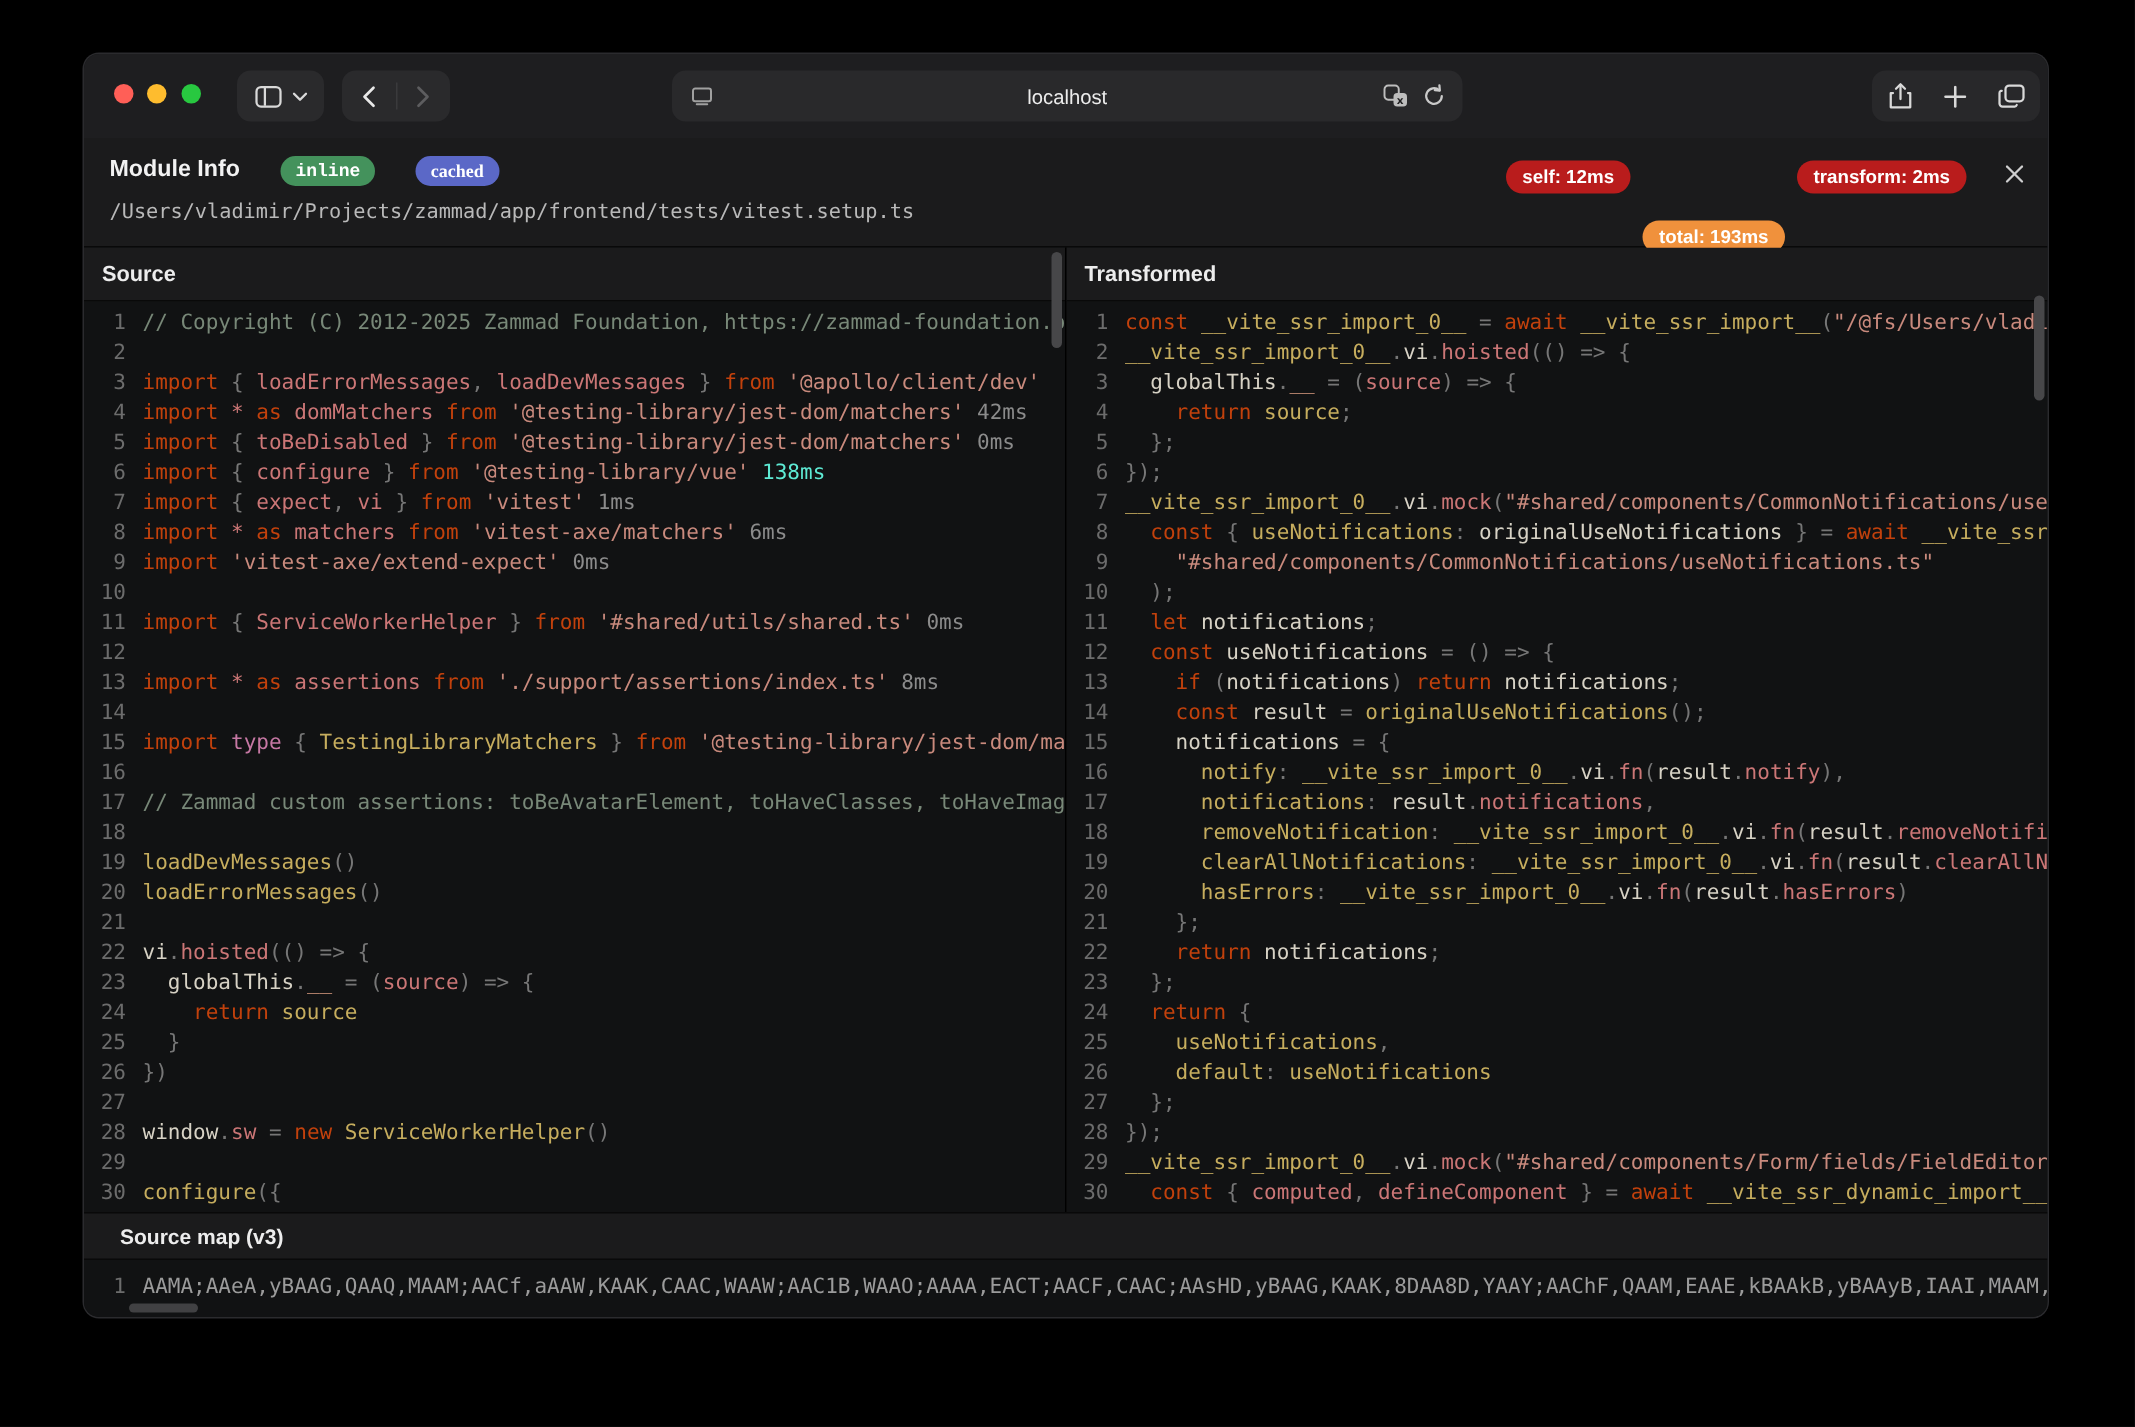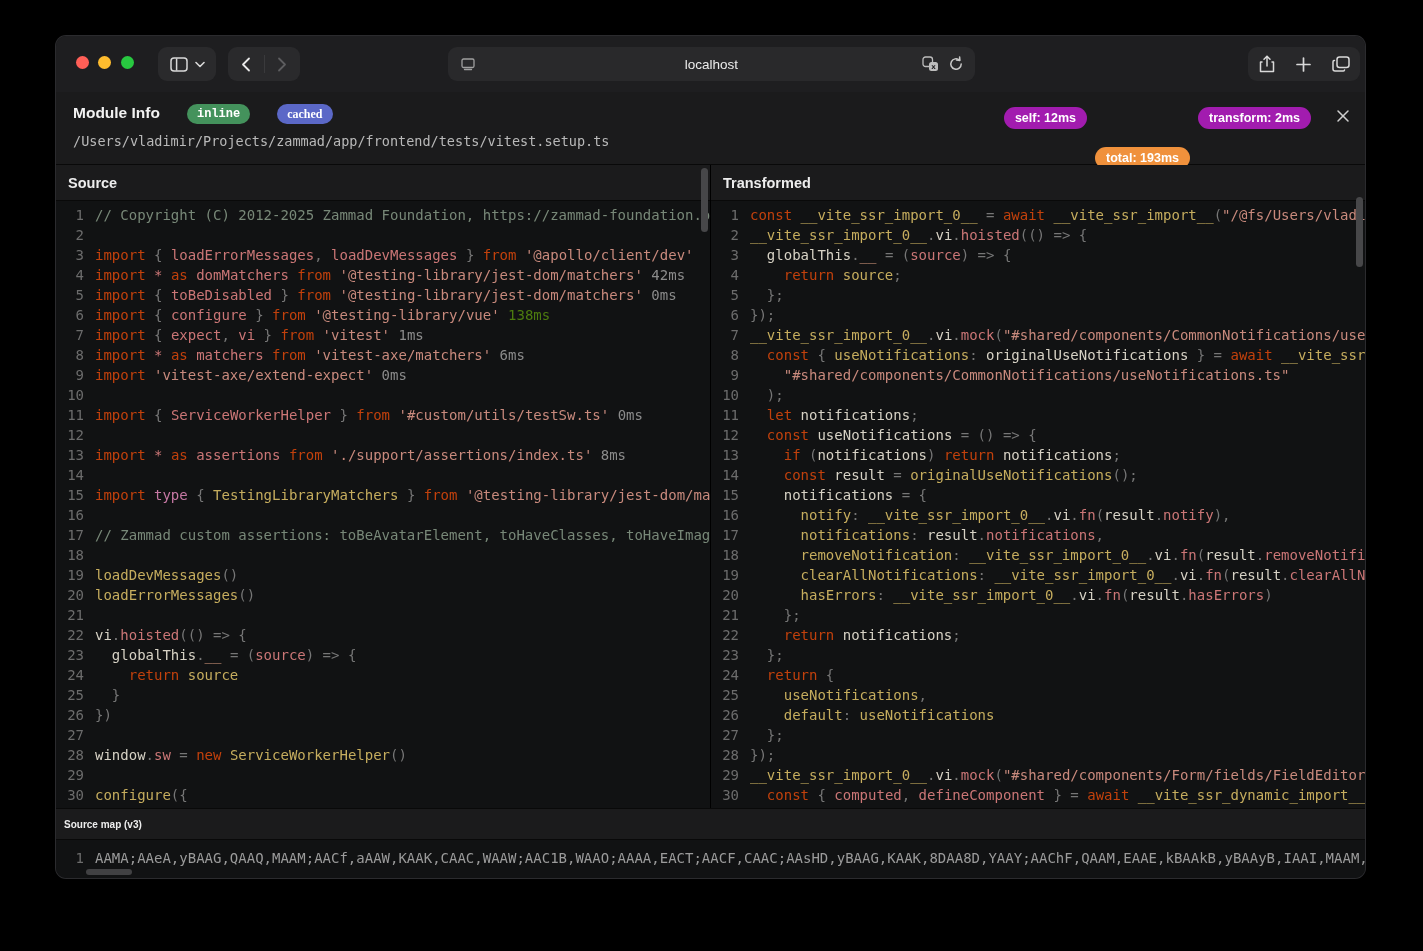--- a/index.html
+++ b/index.html
@@ -45,21 +45,21 @@
     height:20px; border-radius:10px; padding:0 10px; font-size:12px; font-weight:700;
     color:#fff; display:flex; align-items:center;
   }
   .badge-inline { background:#44925c;font-family:Liberation Mono, monospace; }
   .badge-cached { background:#5b68c7;font-family:Liberation Serif, serif; }
   .metrics { position:absolute; top:15px; right:54px; display:flex; gap:8px; }
   .pill {
     height:22px; border-radius:11px; padding:0 11px; font-size:12.5px; font-weight:700;
     color:#fff; display:flex; align-items:center;
   }
-  .pill-gray   { background:#a21caf; }
+  .pill-gray   { background:#b91c1c; }
   .pill-orange { background:#f0913c;margin-top:40px; }
   .close-btn { position:absolute; top:15px; right:13px; width:18px; height:18px; display:flex; align-items:center; justify-content:center; }
   .mod-path { position:absolute; left:17px; top:41px; font-family:"DejaVu Sans Mono", monospace; font-size:13.5px; color:#b9b9b9; white-space:pre; }
   
   .panels { position:absolute; top:129px; left:0; right:0; height:643px; display:flex; }
   .panel { position:relative; overflow:hidden; }
   .panel.source { width:655px; border-right:1px solid #000; }
   .panel.transformed { flex:1; }
   .panel-header {
     height:36px; background:#1b1b1c; border-bottom:1px solid #090909;
@@ -74,33 +74,33 @@
   .ln { width:28px; flex:none; text-align:right; color:#6c6c6c; margin-right:11px; }
   .code { white-space:pre; }
   .tok-k  { color:#c2410c; }
   .tok-s  { color:#c98a7d; }
   .tok-p  { color:#767676; }
   .tok-v  { color:#cb7676; }
   .tok-f  { color:#c6ad5e; }
   .tok-w  { color:#d7d2c5; }
   .tok-c  { color:#788878; }
   .tok-t  { color:#8b8b8b; }
-  .tok-o  { color:#4d7c0f; }
+  .tok-o  { color:#5eead4; }
   .tok-cn { color:#c99076; }
   .tok-ty { color:#c678a4; }
   .tok-m  { color:#9b9b9b; }
   .vthumb { position:absolute; width:7px; border-radius:3.5px; background:#474749; }
   .vthumb.src { right:2px; top:3px;  height:64px; }
   .vthumb.trn { right:2px; top:32px; height:70px; }
   
   .sm-header {
     position:absolute; top:772px; left:0; right:0; height:32px;
     background:#1b1b1c; border-top:1px solid #090909; border-bottom:1px solid #090909;
-    display:flex; align-items:center; padding-left:8px;
-    font-size:10px; font-weight:700; color:#ededed;
+    display:flex; align-items:center; padding-left:24px;
+    font-size:14px; font-weight:700; color:#ededed;
   }
   .sm-code { position:absolute; top:804px; left:0; right:0; bottom:0; background:#111213; padding-top:8px; overflow:hidden; }
   .hthumb { position:absolute; left:30px; bottom:3px; width:46px; height:6px; border-radius:3px; background:#414143; }
 </style>
 </head>
 <body>
 
 <div class="window">
 
   <div class="toolbar">
@@ -211,21 +211,21 @@
           <div class="code-line"><span class="ln">1</span><span class="code"><span class="tok-c">// Copyright (C) 2012-2025 Zammad Foundation, https://zammad-foundation.org/</span></span></div>
           <div class="code-line"><span class="ln">2</span><span class="code"></span></div>
           <div class="code-line"><span class="ln">3</span><span class="code"><span class="tok-k">import</span><span class="tok-p"> { </span><span class="tok-v">loadErrorMessages</span><span class="tok-p">, </span><span class="tok-v">loadDevMessages</span><span class="tok-p"> } </span><span class="tok-k">from</span><span class="tok-s"> '@apollo/client/dev'</span></span></div>
           <div class="code-line"><span class="ln">4</span><span class="code"><span class="tok-k">import</span><span class="tok-v"> * </span><span class="tok-k">as</span><span class="tok-v"> domMatchers</span><span class="tok-k"> from</span><span class="tok-s"> '@testing-library/jest-dom/matchers'</span><span class="tok-t"> 42ms</span></span></div>
           <div class="code-line"><span class="ln">5</span><span class="code"><span class="tok-k">import</span><span class="tok-p"> { </span><span class="tok-v">toBeDisabled</span><span class="tok-p"> } </span><span class="tok-k">from</span><span class="tok-s"> '@testing-library/jest-dom/matchers'</span><span class="tok-t"> 0ms</span></span></div>
           <div class="code-line"><span class="ln">6</span><span class="code"><span class="tok-k">import</span><span class="tok-p"> { </span><span class="tok-v">configure</span><span class="tok-p"> } </span><span class="tok-k">from</span><span class="tok-s"> '@testing-library/vue'</span><span class="tok-o"> 138ms</span></span></div>
           <div class="code-line"><span class="ln">7</span><span class="code"><span class="tok-k">import</span><span class="tok-p"> { </span><span class="tok-v">expect</span><span class="tok-p">, </span><span class="tok-v">vi</span><span class="tok-p"> } </span><span class="tok-k">from</span><span class="tok-s"> 'vitest'</span><span class="tok-t"> 1ms</span></span></div>
           <div class="code-line"><span class="ln">8</span><span class="code"><span class="tok-k">import</span><span class="tok-v"> * </span><span class="tok-k">as</span><span class="tok-v"> matchers</span><span class="tok-k"> from</span><span class="tok-s"> 'vitest-axe/matchers'</span><span class="tok-t"> 6ms</span></span></div>
           <div class="code-line"><span class="ln">9</span><span class="code"><span class="tok-k">import</span><span class="tok-s"> 'vitest-axe/extend-expect'</span><span class="tok-t"> 0ms</span></span></div>
           <div class="code-line"><span class="ln">10</span><span class="code"></span></div>
-          <div class="code-line"><span class="ln">11</span><span class="code"><span class="tok-k">import</span><span class="tok-p"> { </span><span class="tok-v">ServiceWorkerHelper</span><span class="tok-p"> } </span><span class="tok-k">from</span><span class="tok-s"> '#custom/utils/testSw.ts'</span><span class="tok-t"> 0ms</span></span></div>
+          <div class="code-line"><span class="ln">11</span><span class="code"><span class="tok-k">import</span><span class="tok-p"> { </span><span class="tok-v">ServiceWorkerHelper</span><span class="tok-p"> } </span><span class="tok-k">from</span><span class="tok-s"> '#shared/utils/shared.ts'</span><span class="tok-t"> 0ms</span></span></div>
           <div class="code-line"><span class="ln">12</span><span class="code"></span></div>
           <div class="code-line"><span class="ln">13</span><span class="code"><span class="tok-k">import</span><span class="tok-v"> * </span><span class="tok-k">as</span><span class="tok-v"> assertions</span><span class="tok-k"> from</span><span class="tok-s"> './support/assertions/index.ts'</span><span class="tok-t"> 8ms</span></span></div>
           <div class="code-line"><span class="ln">14</span><span class="code"></span></div>
           <div class="code-line"><span class="ln">15</span><span class="code"><span class="tok-k">import</span><span class="tok-ty"> type</span><span class="tok-p"> { </span><span class="tok-f">TestingLibraryMatchers</span><span class="tok-p"> } </span><span class="tok-k">from</span><span class="tok-s"> '@testing-library/jest-dom/matchers'</span></span></div>
           <div class="code-line"><span class="ln">16</span><span class="code"></span></div>
           <div class="code-line"><span class="ln">17</span><span class="code"><span class="tok-c">// Zammad custom assertions: toBeAvatarElement, toHaveClasses, toHaveImagePreview</span></span></div>
           <div class="code-line"><span class="ln">18</span><span class="code"></span></div>
           <div class="code-line"><span class="ln">19</span><span class="code"><span class="tok-f">loadDevMessages</span><span class="tok-p">()</span></span></div>
           <div class="code-line"><span class="ln">20</span><span class="code"><span class="tok-f">loadErrorMessages</span><span class="tok-p">()</span></span></div>
           <div class="code-line"><span class="ln">21</span><span class="code"></span></div>

